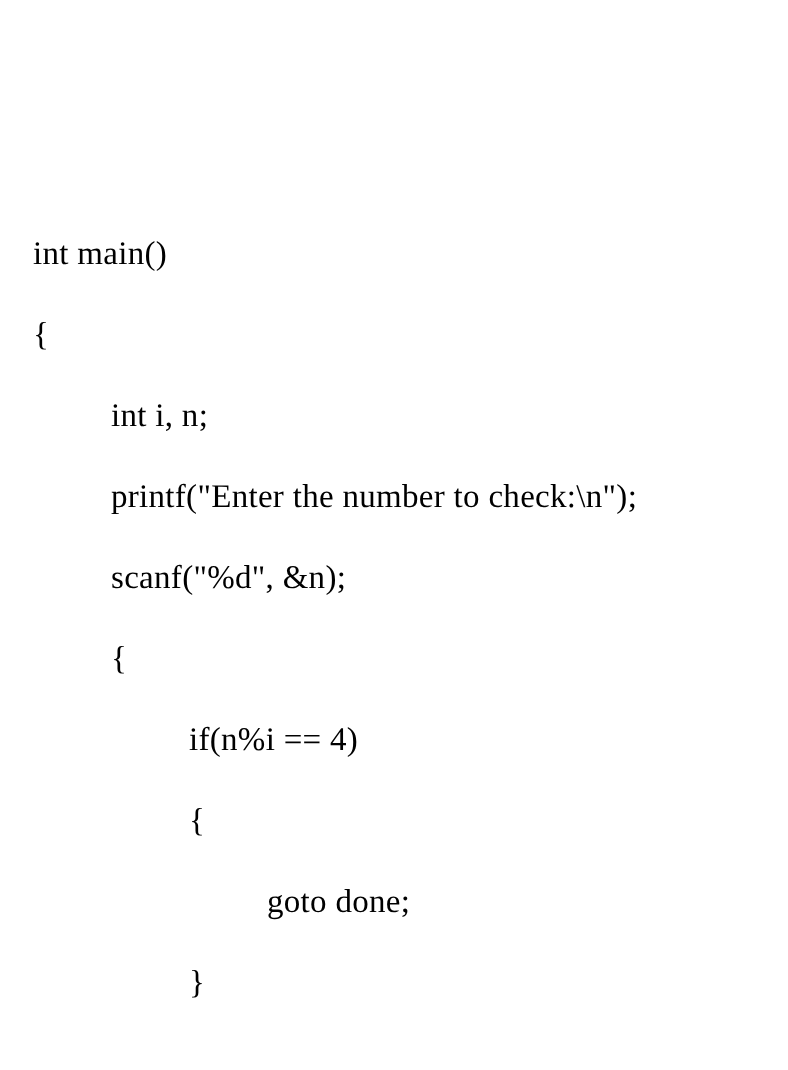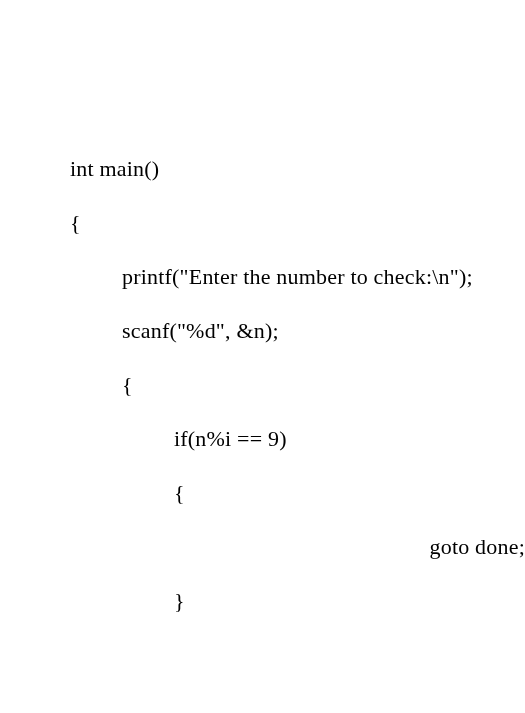--- a/index.html
+++ b/index.html
@@ -15,38 +15,38 @@
     font-family: "Nimbus Roman", "Times New Roman", Times, serif;
     font-size: 22px;
     line-height: 27px;
     color: #000000;
     white-space: pre;
     font-weight: 400;
     letter-spacing: 0.2px;
   }
   .code-line {
     display: block;
-    margin-left: 48px;
   }
   .i1 { padding-left: 52px; }
   .i2 { padding-left: 104px; }
-  .i3 { padding-left: 156px; text-align: right; }
+  .i3 { padding-left: 156px; }
 </style>
 </head>
 <body>
 
 
 
 <div>
 <span class="code-line">int main()</span>
 <span class="code-line">{</span>
+<span class="code-line i1">int i, n;</span>
 <span class="code-line i1">printf("Enter the number to check:\n");</span>
 <span class="code-line i1">scanf("%d", &amp;n);</span>
 <span class="code-line i1">{</span>
-<span class="code-line i2">if(n%i == 9)</span>
+<span class="code-line i2">if(n%i == 4)</span>
 <span class="code-line i2">{</span>
 <span class="code-line i3">goto done;</span>
 <span class="code-line i2">}</span>
 
 
 
 
 
 
 

